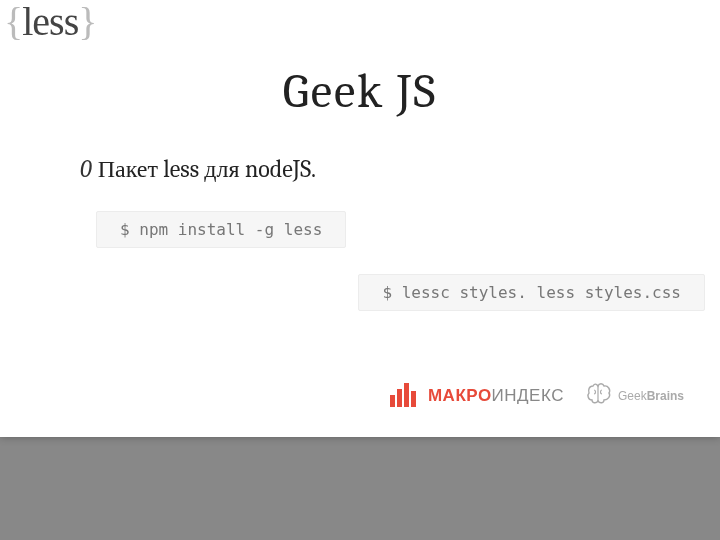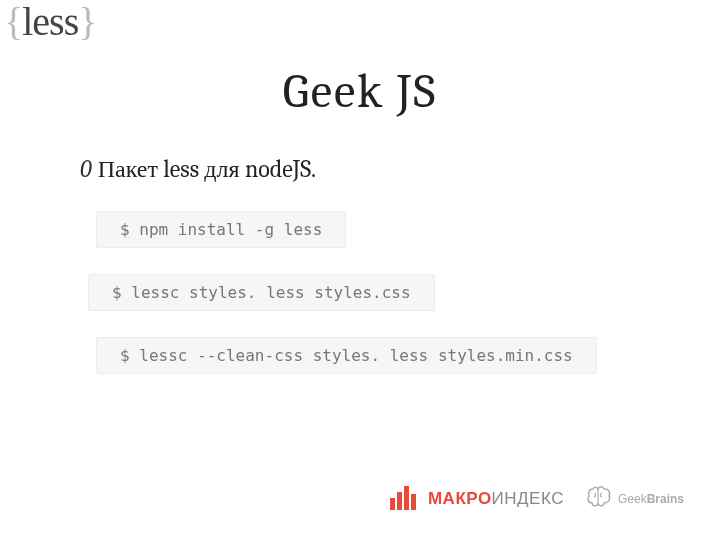--- a/index.html
+++ b/index.html
@@ -7,21 +7,21 @@
     padding: 0;
     width: 720px;
     height: 540px;
     background: #888;
     font-family: Cambria, Georgia, "Times New Roman", serif;
     overflow: hidden;
   }
   .slide {
     background: #fff;
     width: 720px;
-    height: 540px;
+    height: 437px;
     position: relative;
     box-shadow: 0 0 8px rgba(0,0,0,0.3);
   }
   .logo-less {
     position: absolute;
     left: 4px;
     top: -2px;
     font-family: Georgia, serif;
     font-size: 40px;
     color: #444;
@@ -54,21 +54,21 @@
     display: inline-block;
     background: #f6f6f6;
     border: 1px solid #ececec;
     font-family: Consolas, Menlo, monospace;
     font-size: 16px;
     color: #777;
     padding: 8px 23px;
     border-radius: 2px;
   }
   .cb1 { margin: 28px 0 0 96px; }
-  .cb2 { margin: 26px 3px 0 88px; }
+  .cb2 { margin: 26px 15px 0 88px; text-align: right; }
   .cb3 { margin: 26px 0 0 96px; }
   .footer {
     position: absolute;
     bottom: 26px;
     right: 36px;
     display: flex;
     align-items: center;
     gap: 22px;
   }
   .makro {
@@ -109,21 +109,20 @@
   </div>
 
   <h1 class="title">Geek JS</h1>
 
   <div class="bullet">
     <span class="marker">0</span><span>Пакет less для nodeJS.</span>
   </div>
 
   <div class="cb1"><span class="codebox">$ npm install -g less</span></div>
   <div class="cb2"><span class="codebox">$ lessc styles. less styles.css</span></div>
-  <div class="cb3"><span class="codebox">$ lessc --clean-css styles. less styles.min.css</span></div>
 
   <div class="footer">
     <div class="makro">
       <span class="makro-icon">
         <svg width="30" height="26" viewBox="0 0 30 26">
           <rect x="0" y="14" width="5" height="12" fill="#e74a3a"></rect>
           <rect x="7" y="8" width="5" height="18" fill="#e74a3a"></rect>
           <rect x="14" y="2" width="5" height="24" fill="#e74a3a"></rect>
           <rect x="21" y="10" width="5" height="16" fill="#e74a3a"></rect>
         </svg>

